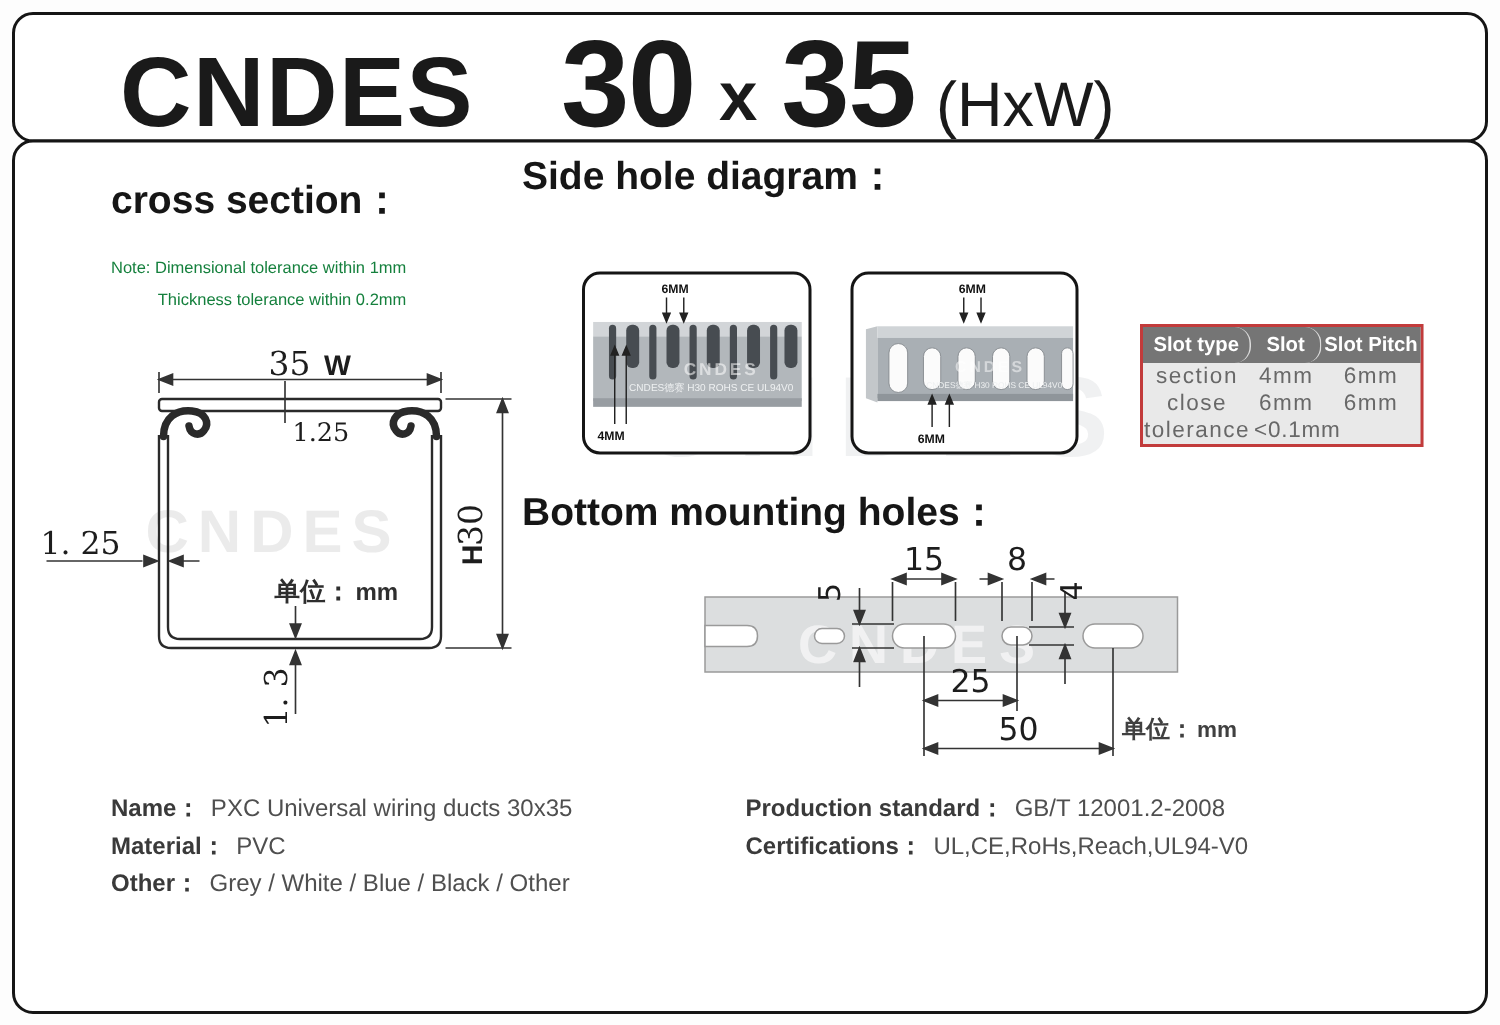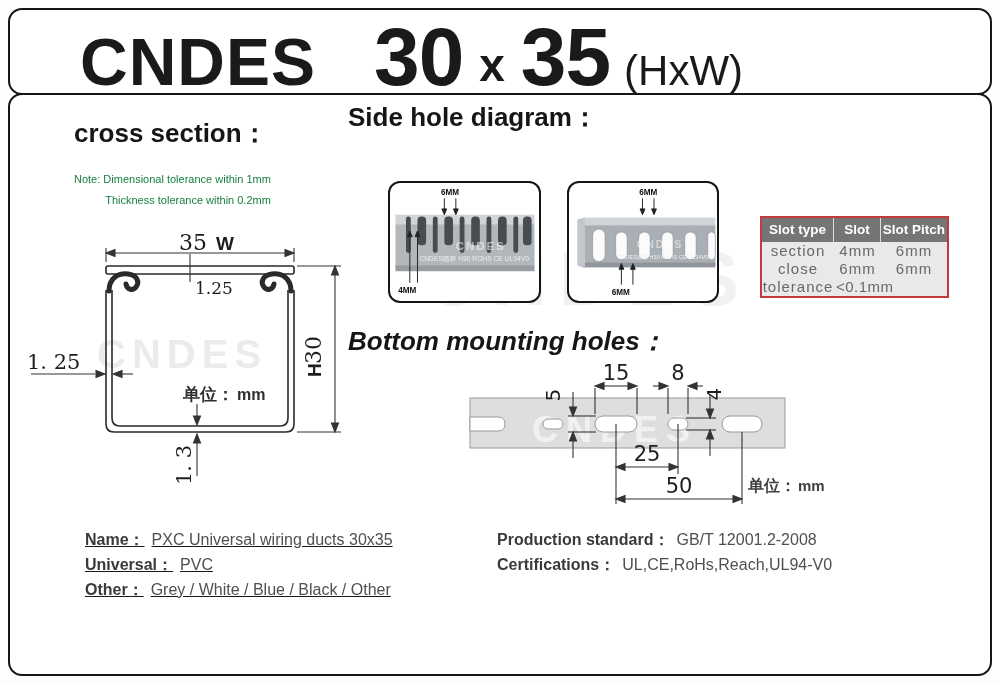--- a/index.html
+++ b/index.html
@@ -17,27 +17,27 @@
   .sec-title{position:absolute;font-size:26px;font-weight:bold;color:#161616;z-index:3;}
   .note{position:absolute;left:74px;top:169px;font-size:11px;color:#15803d;line-height:20.5px;z-index:3;text-align:right;}
   .note .l2{padding-left:30px;}
   .wm{position:absolute;font-weight:900;pointer-events:none;z-index:1;}
   .wm-big{left:425px;top:235px;font-size:76px;letter-spacing:12px;color:rgba(150,156,162,0.14);}
   .card{position:absolute;width:153px;height:122px;border:2.5px solid #151515;border-radius:12px;
         background:#fff;box-sizing:border-box;overflow:hidden;z-index:2;}
   .slot-table{position:absolute;left:760px;top:216px;width:189px;border:2px solid #c23b3b;
         background:#e9e9e9;box-sizing:border-box;z-index:2;font-family:"Liberation Sans",sans-serif;}
   .tbl-hdr{display:grid;grid-template-columns:72px 47px 66px;background:#757575;}
-  .tbl-hdr .hc{color:#fff;font-size:13.5px;font-weight:bold;text-align:center;padding:4px 0 5px 0;}
+  .tbl-hdr .hc{color:#fff;font-size:13.5px;font-weight:bold;text-align:center;padding:4px 0 5px 0;border-radius:11px;}
   .tbl-hdr .hc.sep{border-right:1px solid #dcdcdc;}
   .tbl-row{display:grid;grid-template-columns:72px 47px 66px;}
   .tbl-row .bc{color:#686868;font-size:15px;letter-spacing:1px;text-align:center;line-height:18px;}
   .tbl-row .span2{grid-column:2/4;text-align:left;padding-left:2px;letter-spacing:0.5px;}
   .specs{position:absolute;z-index:3;font-size:16px;}
-  .specs-left{left:85px;top:527px;text-decoration:underline;}
+  .specs-left{left:74px;top:527px;}
   .specs-right{left:497px;top:527px;}
   .spec-row{height:25px;line-height:25px;white-space:nowrap;}
   .spec-label{font-weight:bold;color:#3a3a3a;margin-right:7px;}
   .spec-val{color:#4f4f4f;}
   .unit-tag{position:absolute;left:748px;top:476px;z-index:3;font-size:16px;font-weight:bold;color:#404040;}
   .unit-tag .uv{font-size:15px;margin-left:2px;}
   svg{position:absolute;}
   svg text{font-family:"Liberation Sans",sans-serif;}
   .dimserif{font-family:"DejaVu Serif",serif;fill:#1d1d1d;}
   .dimsans{font-family:"DejaVu Sans",sans-serif;fill:#1d1d1d;}
@@ -58,21 +58,21 @@
 </div>
 
 <div class="box main-box"></div>
 
 <div class="sec-title" style="left:74px;top:116px;">cross section：</div>
 <div class="note">
   <div>Note: Dimensional tolerance within 1mm</div>
   <div class="l2">Thickness tolerance within 0.2mm</div>
 </div>
 <div class="sec-title" style="left:348px;top:100px;">Side hole diagram：</div>
-<div class="sec-title" style="left:348px;top:324px;font-style:italic;">Bottom mounting holes：</div>
+<div class="sec-title" style="left:348px;top:324px;">Bottom mounting holes：</div>
 
 <div class="wm wm-big">CNDES</div>
 
 <svg style="left:25px;top:228px;z-index:2;" width="330" height="290" viewBox="0 0 330 290">
   <text x="72" y="140" font-size="40" font-weight="900" letter-spacing="6" fill="rgba(130,130,130,0.16)">CNDES</text>
 
   <g stroke="#2a2a2a" fill="none" stroke-width="1.6">
     <rect x="81" y="38" width="188" height="8" rx="2" fill="#fff"></rect>
     <path d="M81,62 V196 Q81,204 89,204 H261 Q269,204 269,196 V62"></path>
     <path d="M87,62 V190 Q87,198 95,198 H255 Q263,198 263,190 V62"></path>
@@ -256,21 +256,21 @@
 
 <div class="unit-tag">
   <span>单位：</span><span class="uv">mm</span>
 </div>
 
 <div class="specs specs-left">
   <div class="spec-row">
     <span class="spec-label">Name：</span><span class="spec-val">PXC Universal wiring ducts 30x35</span>
   </div>
   <div class="spec-row">
-    <span class="spec-label">Universal：</span><span class="spec-val">PVC</span>
+    <span class="spec-label">Material：</span><span class="spec-val">PVC</span>
   </div>
   <div class="spec-row">
     <span class="spec-label">Other：</span><span class="spec-val">Grey / White / Blue / Black / Other</span>
   </div>
 </div>
 
 <div class="specs specs-right">
   <div class="spec-row">
     <span class="spec-label">Production standard：</span><span class="spec-val">GB/T 12001.2-2008</span>
   </div>

